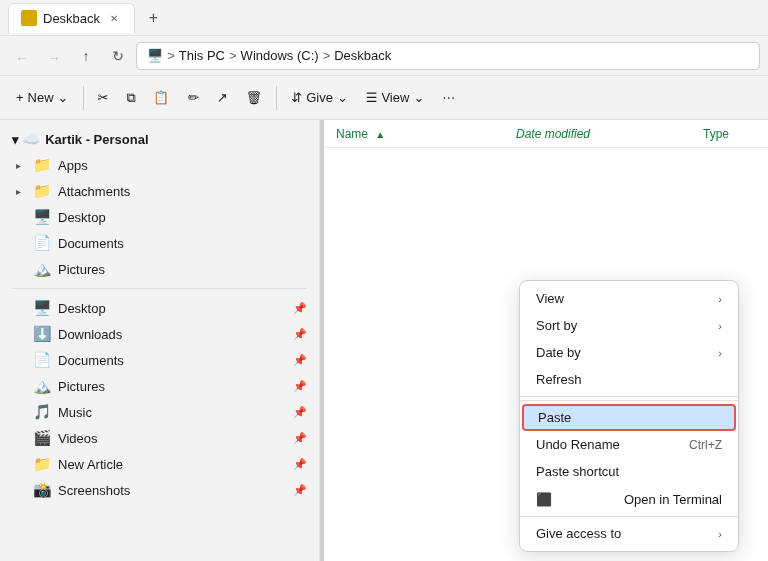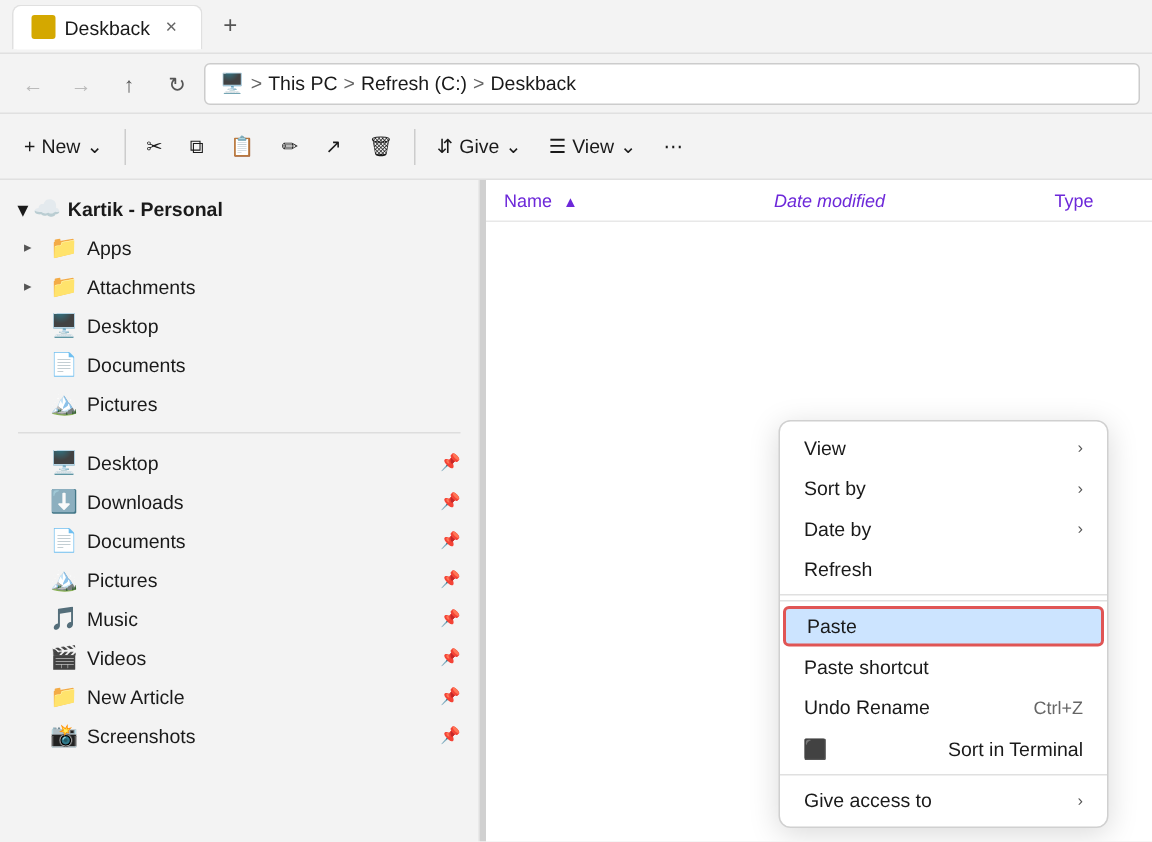--- a/index.html
+++ b/index.html
@@ -196,21 +196,21 @@
       background: #fff;
       position: relative;
       overflow: hidden;
     }
     .content-header {
       display: flex;
       align-items: center;
       padding: 4px 12px;
       border-bottom: 1px solid #e8e8e8;
       font-size: 12px;
-      color: #6d28d9;
+      color: #15803d;
       height: 28px;
     }
     .col-name { flex: 1; }
     .col-date { width: 160px; font-style: italic; }
     .col-type { width: 80px; text-align: center; }
     .sort-arrow { font-size: 10px; margin-left: 4px; }
 
     
     .context-menu {
       position: absolute;
@@ -284,21 +284,21 @@
 <div class="address-bar">
   <div class="nav-btn disabled">←</div>
   <div class="nav-btn disabled">→</div>
   <div class="nav-btn">↑</div>
   <div class="nav-btn">↻</div>
   <div class="breadcrumb-bar">
     <span>🖥️</span>
     <span class="breadcrumb-sep">&gt;</span>
     <span>This PC</span>
     <span class="breadcrumb-sep">&gt;</span>
-    <span>Refresh (C:)</span>
+    <span>Windows (C:)</span>
     <span class="breadcrumb-sep">&gt;</span>
     <span>Deskback</span>
   </div>
 </div>
 
 <div class="toolbar">
   <div class="toolbar-btn">
     <span>+</span>
     <span>New</span>
     <span>⌄</span>
@@ -456,29 +456,29 @@
       </div>
       <div class="menu-item">
         <span>Refresh</span>
       </div>
       <div class="menu-separator"></div>
       <div class="menu-separator"></div>
       <div class="menu-item highlighted">
         <span>Paste</span>
       </div>
       <div class="menu-item">
-        <span>Paste shortcut</span>
-      </div>
-      <div class="menu-item">
         <span>Undo Rename</span>
         <span class="shortcut">Ctrl+Z</span>
       </div>
       <div class="menu-item">
+        <span>Paste shortcut</span>
+      </div>
+      <div class="menu-item">
         <span class="terminal-icon" style="font-size:13px;">⬛</span>
-        <span>Sort in Terminal</span>
+        <span>Open in Terminal</span>
       </div>
       <div class="menu-separator"></div>
       <div class="menu-item">
         <span>Give access to</span>
         <span class="submenu-arrow">›</span>
       </div>
 
     </div>
 
   </div>

